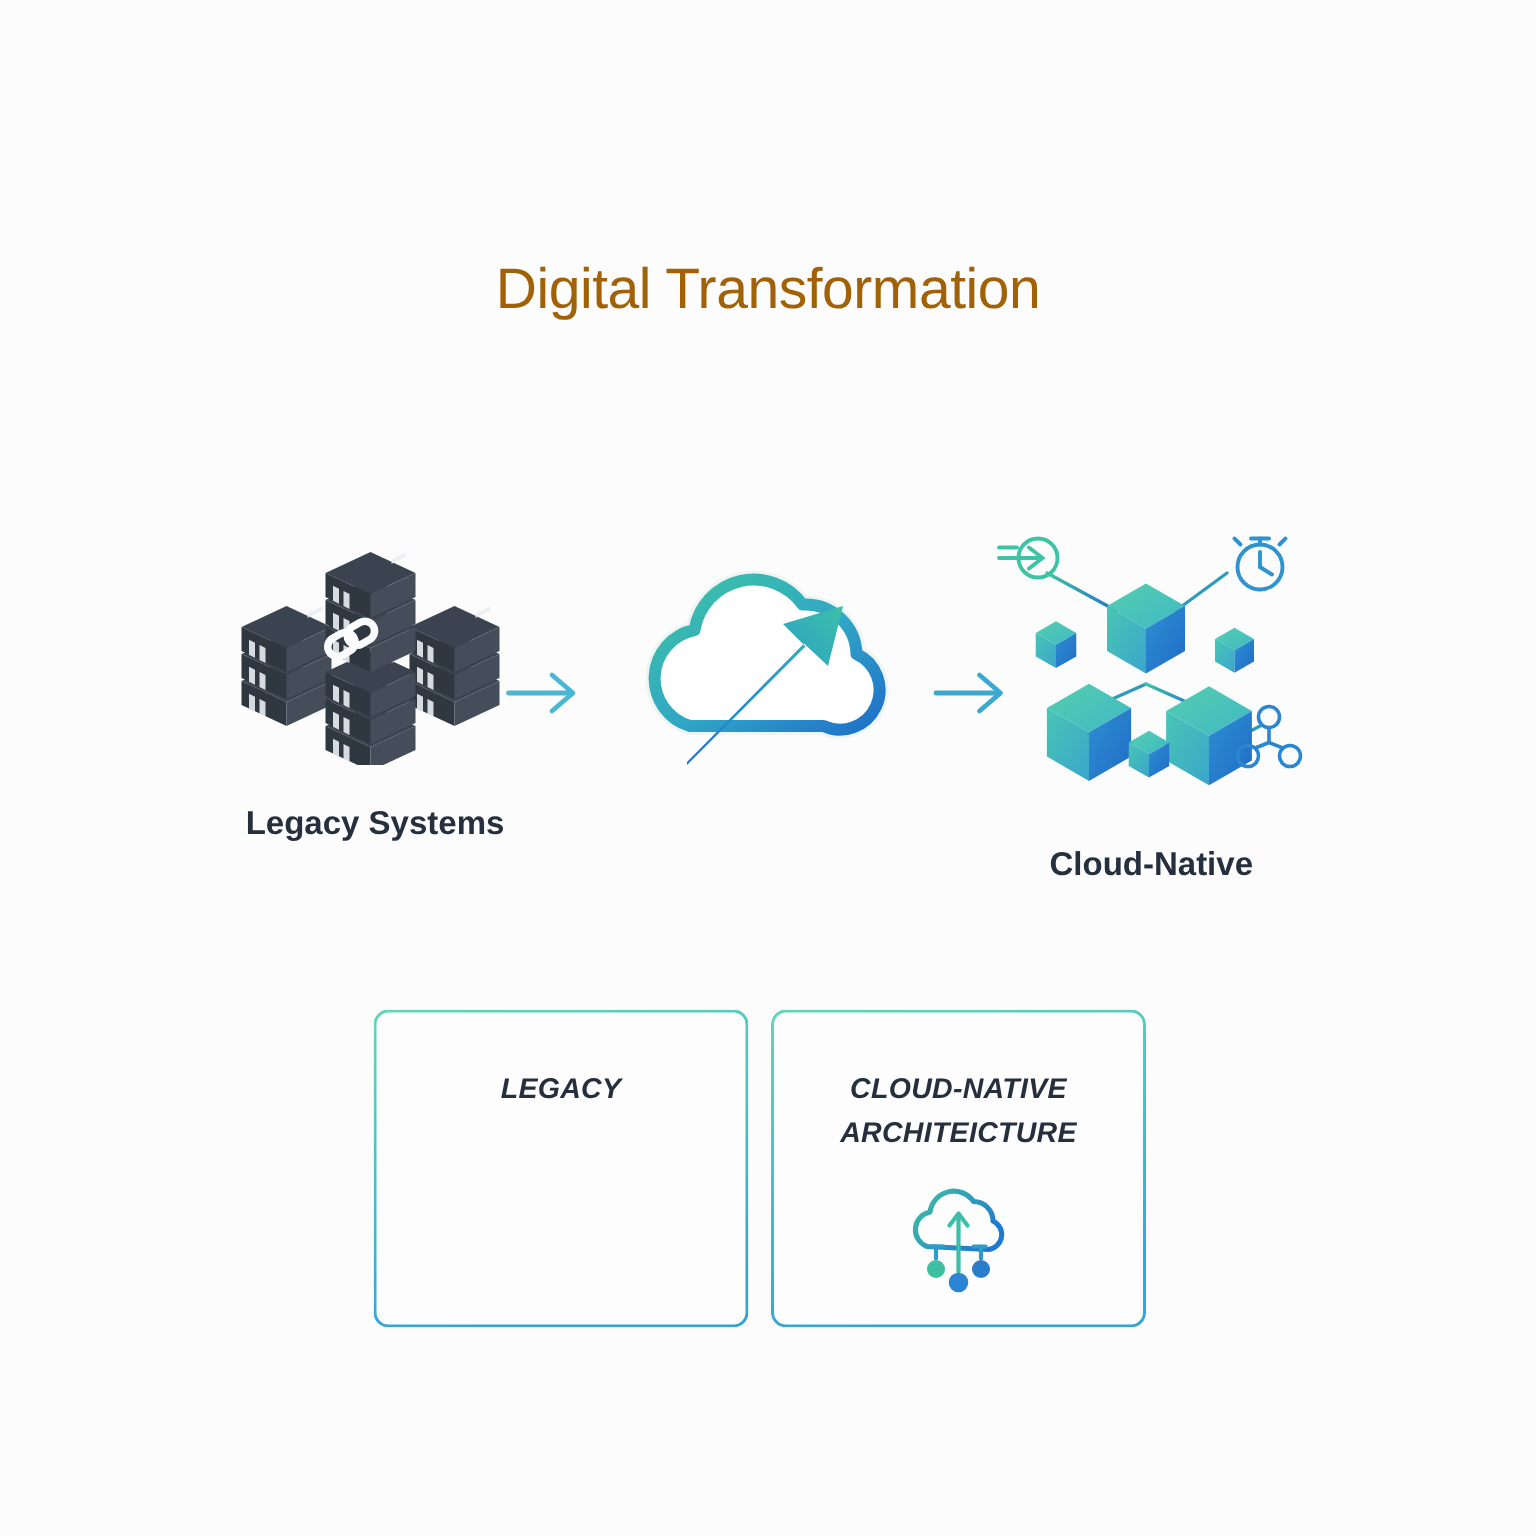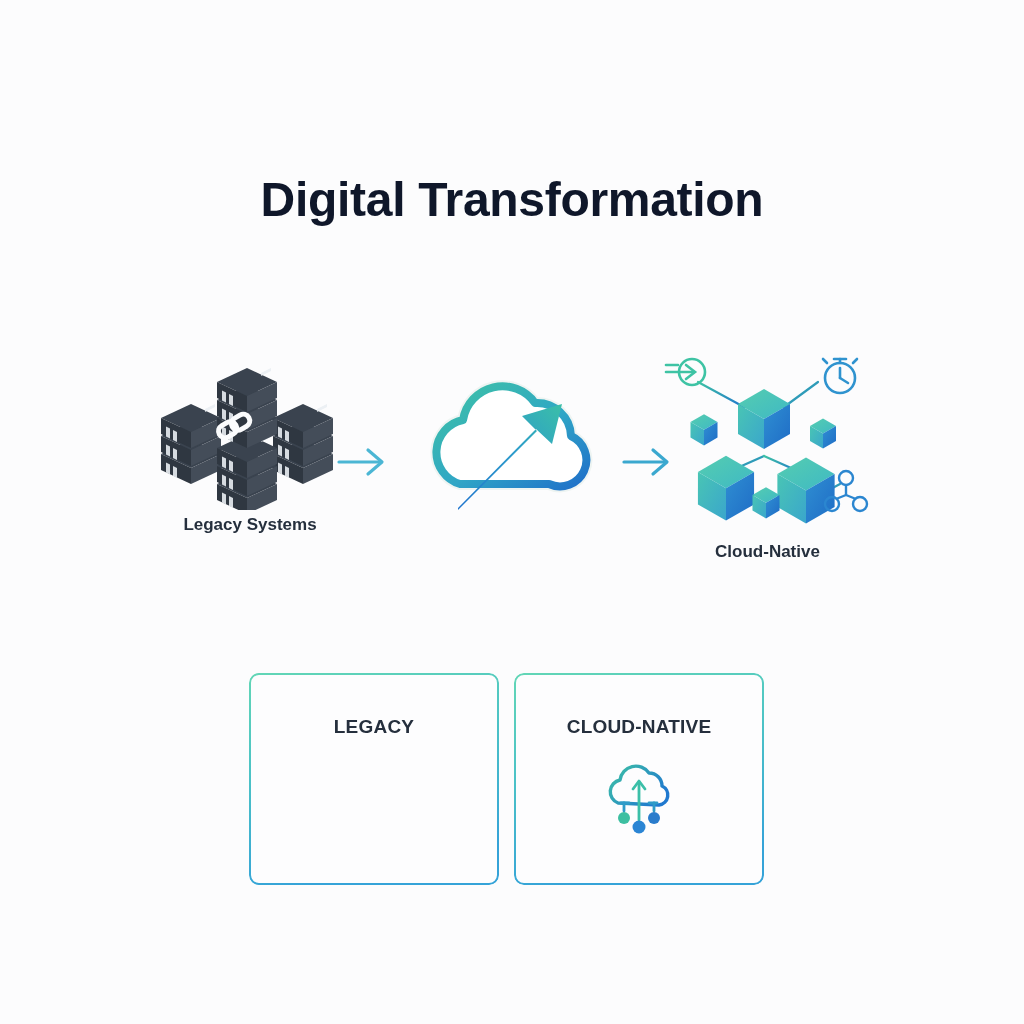--- a/index.html
+++ b/index.html
@@ -16,45 +16,45 @@
     color: #2b3442;
   }
 
   
   #page-title {
     position: absolute;
     top: 172px;
     left: 0;
     width: 1024px;
     text-align: center;
-    font-size: 48px;
-    font-weight: bold;
+    font-size: 38px;
+    font-weight: normal;
     letter-spacing: -0.3px;
-    color: #0f172a;
+    color: #a16207;
   }
 
   
   #flow-row {
     position: absolute;
     top: 350px;
     left: 0;
     width: 1024px;
     height: 250px;
   }
 
   .flow-stage {
     position: absolute;
     text-align: center;
   }
   .stage-label {
-    font-size: 17px;
+    font-size: 22px;
     font-weight: bold;
     color: #252f3d;
     line-height: 1.35;
-    margin-top: 4px;
+    margin-top: 24px;
   }
 
   
   #stage-legacy     { left: 130px;  top: 10px;  width: 240px; }
   #stage-cloud      { left: 398px;  top: 12px;  width: 232px; }
   #stage-native     { left: 645px;  top: 2px;   width: 245px; }
 
   .icon-wrap {
     display: block;
     margin: 0 auto;
@@ -68,20 +68,21 @@
   #arrow-1 { left: 337px; }
   #arrow-2 { left: 622px; }
 
   
   #card-row {
     position: absolute;
     top: 673px;
     left: 0;
     width: 1024px;
     height: 215px;
+    font-style: italic;
   }
   .info-card {
     position: absolute;
     top: 0;
     width: 250px;
     height: 212px;
     border-radius: 9px;
     background: #fdfdfe;
     box-sizing: border-box;
     overflow: hidden;
@@ -323,20 +324,21 @@
         <linearGradient id="cardGrad2" x1="0" y1="0" x2="0.25" y2="1">
           <stop offset="0%" stop-color="#62d6b6"></stop>
           <stop offset="45%" stop-color="#4cc3c6"></stop>
           <stop offset="100%" stop-color="#35a3d8"></stop>
         </linearGradient>
       </defs>
       <rect x="1" y="1" width="248" height="210" rx="9" ry="9" fill="none" stroke="url(#cardGrad2)" stroke-width="2"></rect>
     </svg>
     <div class="card-title">
       <div>CLOUD-NATIVE</div>
+      <div>ARCHITEICTURE</div>
     </div>
 
     <svg class="card-icon" width="78" height="78" viewBox="0 0 78 78">
       <defs>
         <linearGradient id="cloudSm" x1="0" y1="0" x2="1" y2="0.6">
           <stop offset="0%" stop-color="#3ec3a4"></stop>
           <stop offset="100%" stop-color="#2079cf"></stop>
         </linearGradient>
       </defs>
 

